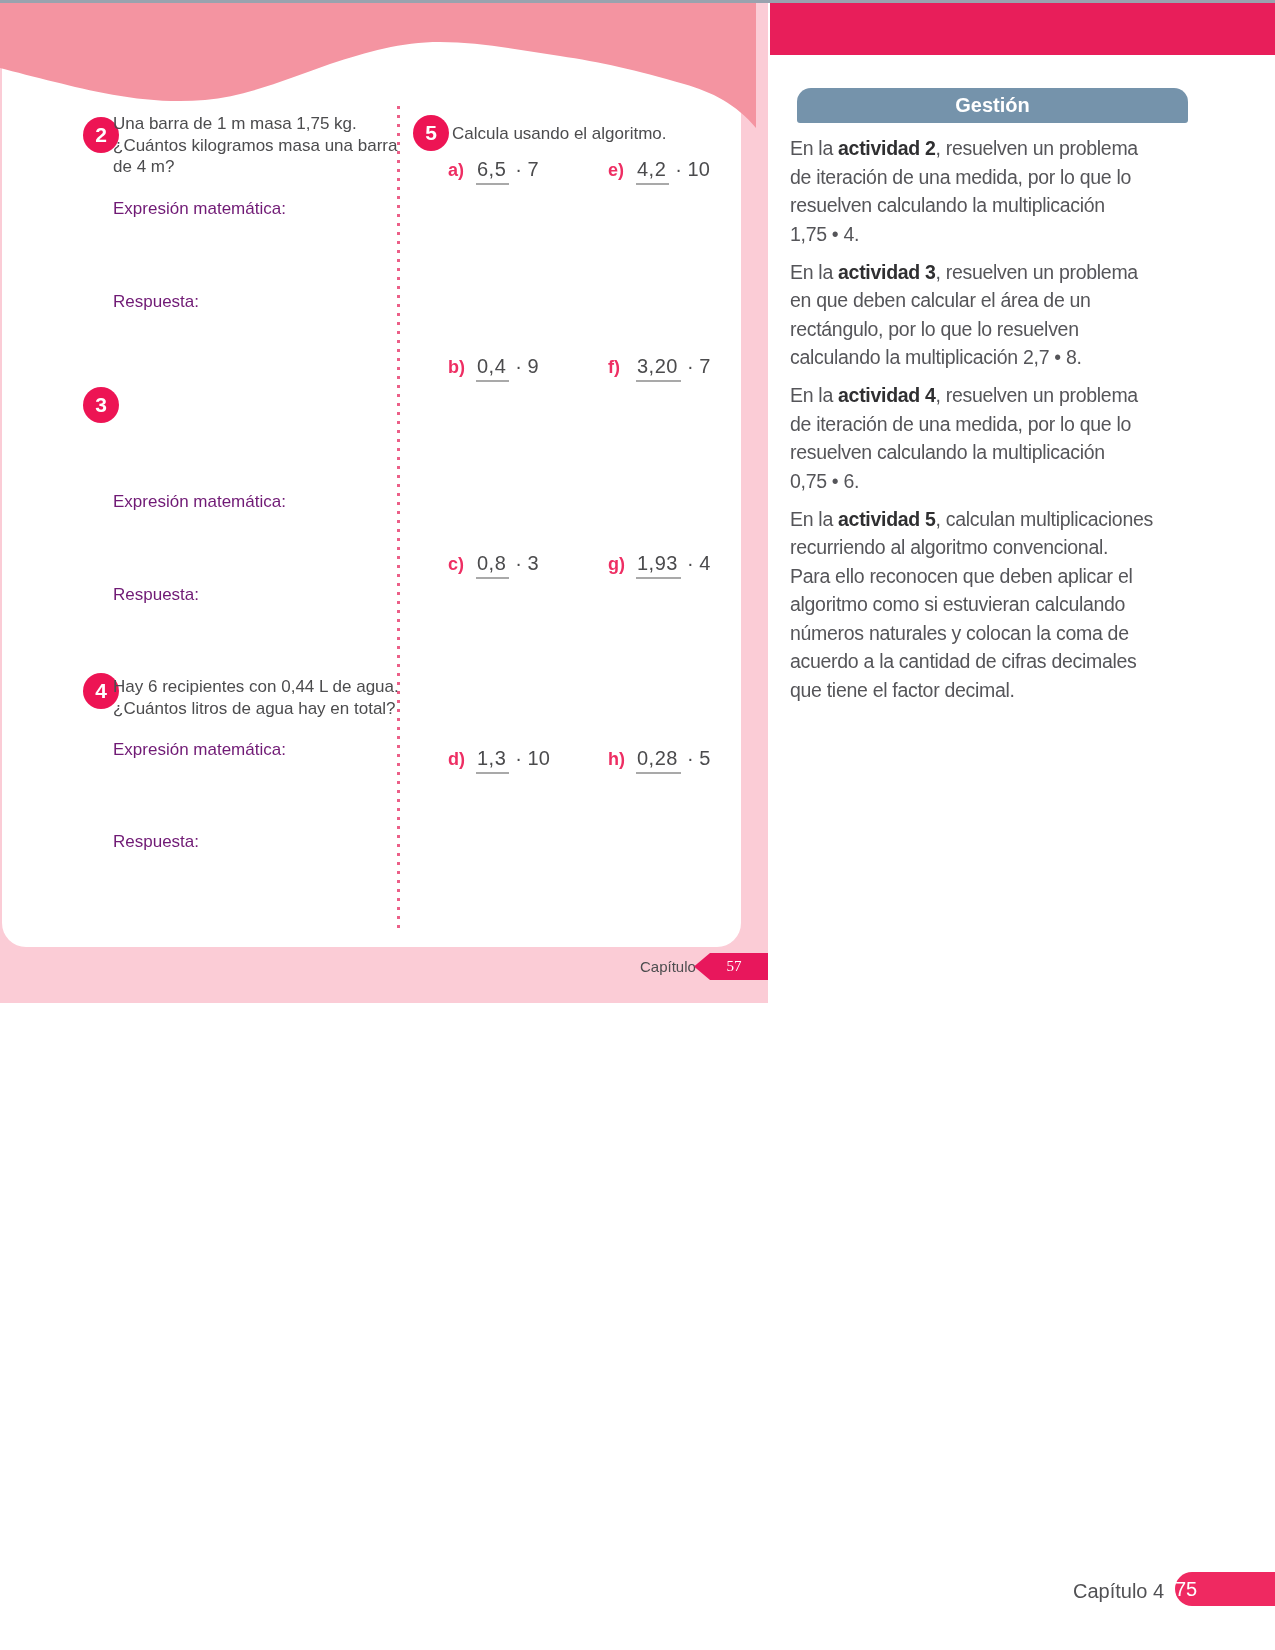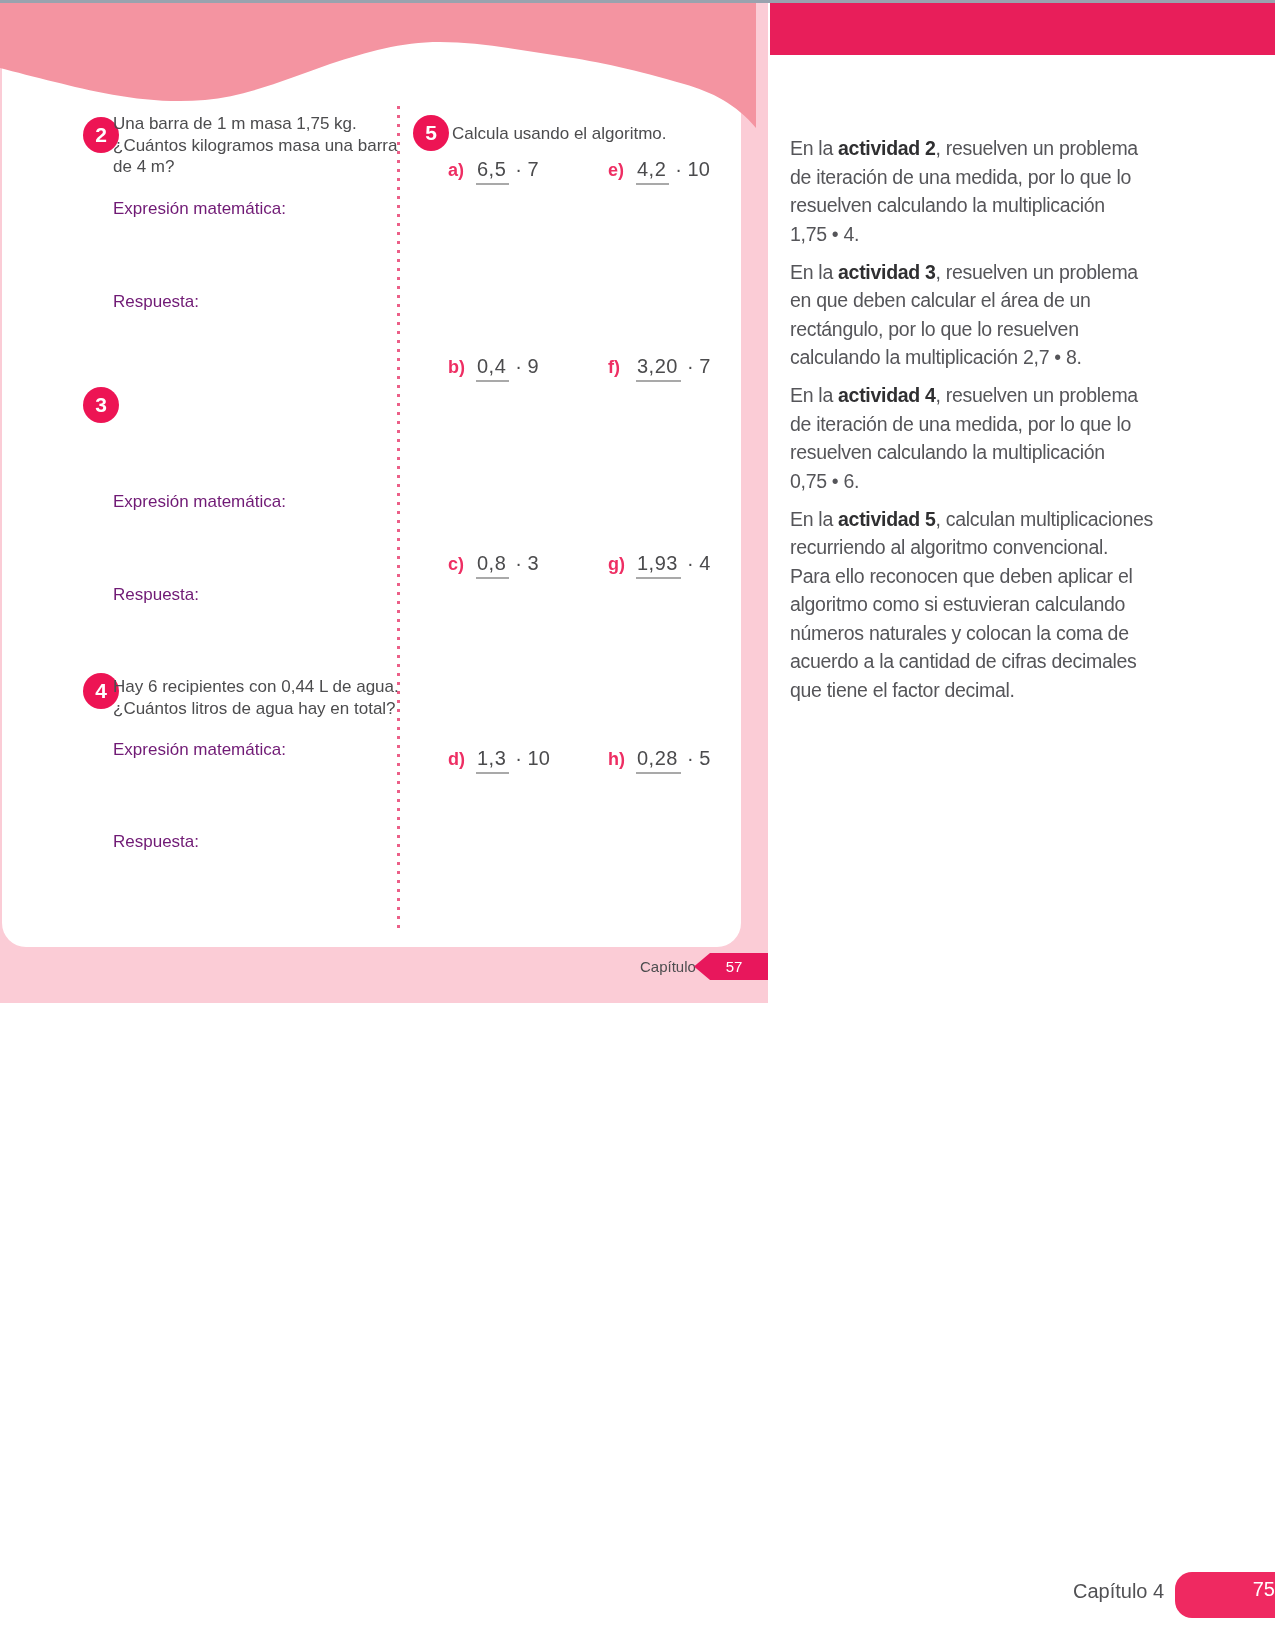--- a/index.html
+++ b/index.html
@@ -18,36 +18,36 @@
   .plines{position:absolute;font-size:17px;line-height:21.5px;color:#4c4c4e;white-space:pre-line;z-index:7;}
   .plabel{position:absolute;font-size:17px;color:#701a75;z-index:7;}
   .ex5title{position:absolute;font-size:17px;color:#4c4c4e;z-index:7;}
   .item{position:absolute;z-index:7;font-size:20px;color:#4b4b4d;}
   .item .ltr{color:#ee2e63;font-weight:bold;font-size:18px;display:inline-block;width:28px;}
   .item .fac{border-bottom:2px solid #a9a9a9;padding:0 3px 3px 1px;letter-spacing:.5px;}
   .item .mul{margin-left:6px;}
   .bfoot-ch{position:absolute;left:640px;top:958px;font-size:15px;color:#4d4d4f;z-index:7;}
   .ribbon{position:absolute;left:694px;top:953px;width:74px;height:27px;background:#e8175c;color:#fff;
           font-size:15px;line-height:27px;text-align:center;z-index:7;padding-left:6px;box-sizing:border-box;
-          clip-path:polygon(0 50%,16px 0,100% 0,100% 100%,16px 100%);}
+          clip-path:polygon(0 50%,16px 0,100% 0,100% 100%,16px 100%);font-family:Liberation Serif, serif;}
 
   
   .topbar{position:absolute;left:770px;top:0;width:505px;height:55px;background:#e81e5a;}
   .gestion-box{position:absolute;left:797px;top:88px;width:391px;height:35px;background:#7593ab;
                border-radius:14px 14px 3px 3px;color:#ffffff;font-size:20px;font-weight:bold;
                text-align:center;line-height:35px;}
   .gparas{position:absolute;left:790px;top:134px;width:400px;}
   .gparas p{margin:0 0 9.5px 0;font-size:19.5px;line-height:28.5px;color:#555559;letter-spacing:-0.3px;}
   .gparas b{color:#2f2f31;}
   .cont{white-space:pre-line;}
 
   
   .pfoot-ch{position:absolute;left:1073px;top:1580px;font-size:20px;color:#515154;}
-  .pfoot-badge{position:absolute;left:1175px;top:1572px;width:100px;height:46px;background:#ef2961;
-               border-radius:17px 0 0 17px;color:#fff;font-size:20px;line-height:34px;text-align:right;}
+  .pfoot-badge{position:absolute;left:1175px;top:1572px;width:100px;height:34px;background:#ef2961;
+               border-radius:17px 0 0 17px;color:#fff;font-size:20px;line-height:34px;text-align:left;}
 </style>
 </head>
 <body>
 
 <div class="page">
 
   <div class="topline"></div>
 
   <div class="book">
     <div class="panel"></div>
@@ -110,20 +110,21 @@
     <div class="item" style="left:608px;top:747px">
       <span class="ltr">h)</span><span class="fac">0,28</span><span class="mul">· 5</span>
     </div>
 
     <div class="bfoot-ch">Capítulo 4</div>
     <div class="ribbon">57</div>
   </div>
 
   <div class="topbar"></div>
 
+  <div class="gestion-box">Gestión</div>
 
   <div class="gparas">
     <p><span>En la </span><b>actividad 2</b><span class="cont">, resuelven un problema
 de iteración de una medida, por lo que lo
 resuelven calculando la multiplicación
 1,75 • 4.</span></p>
     <p><span>En la </span><b>actividad 3</b><span class="cont">, resuelven un problema
 en que deben calcular el área de un
 rectángulo, por lo que lo resuelven
 calculando la multiplicación 2,7 • 8.</span></p>

